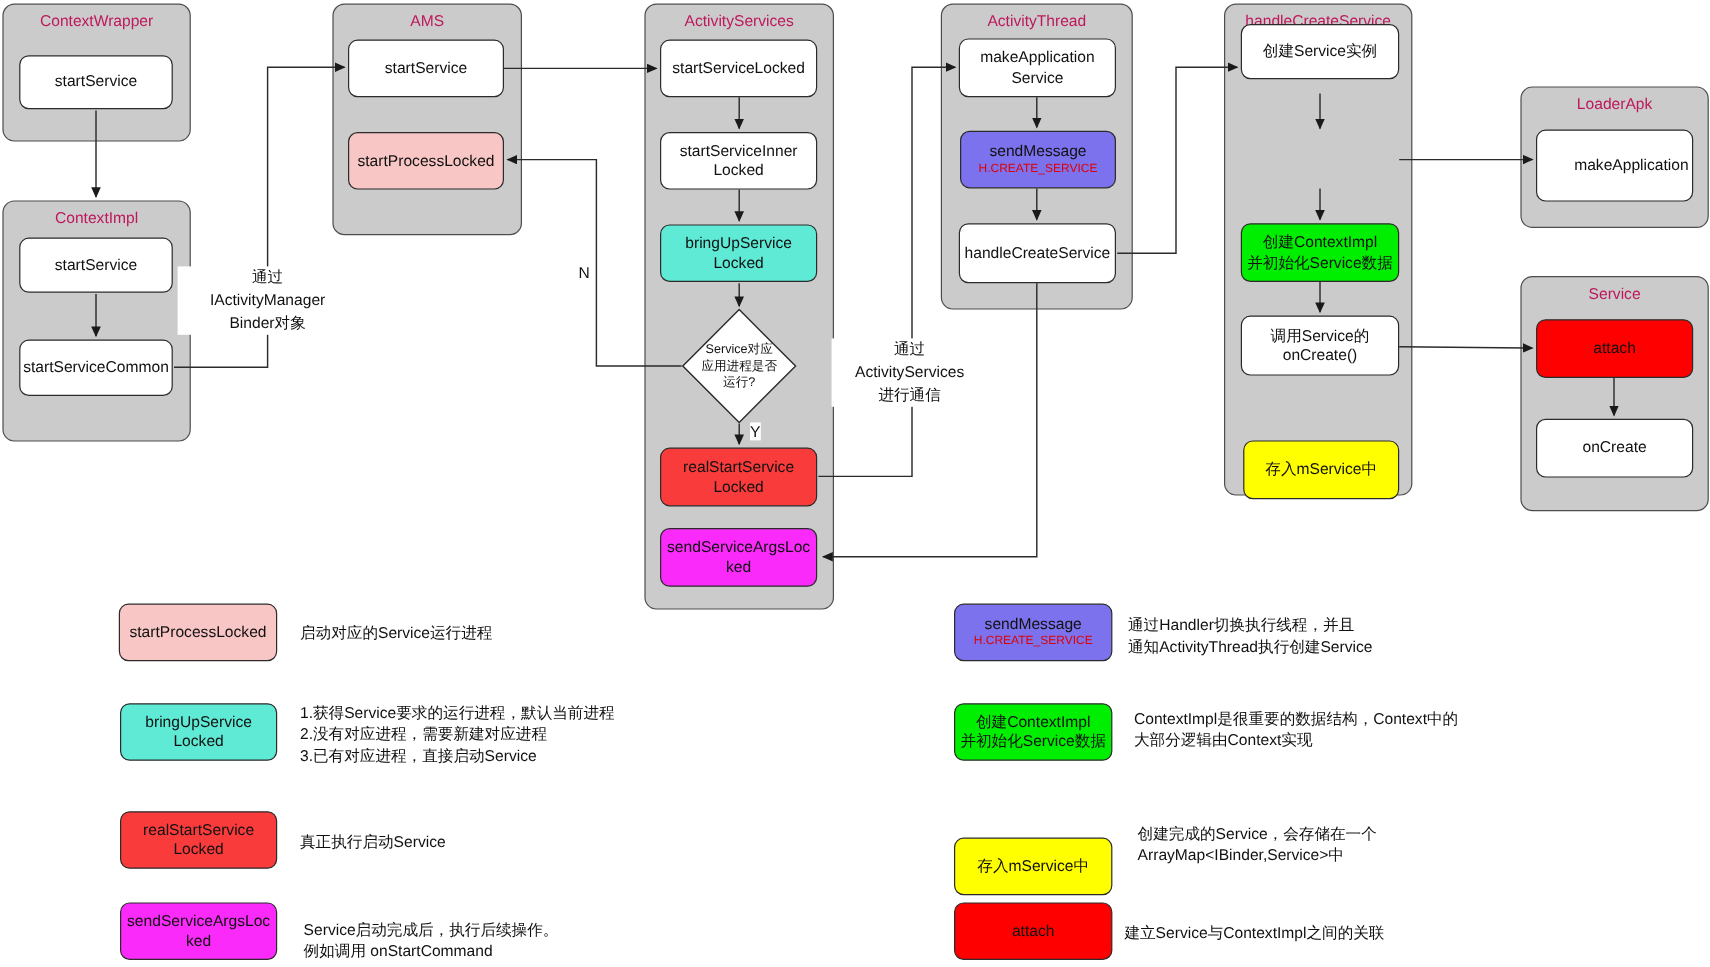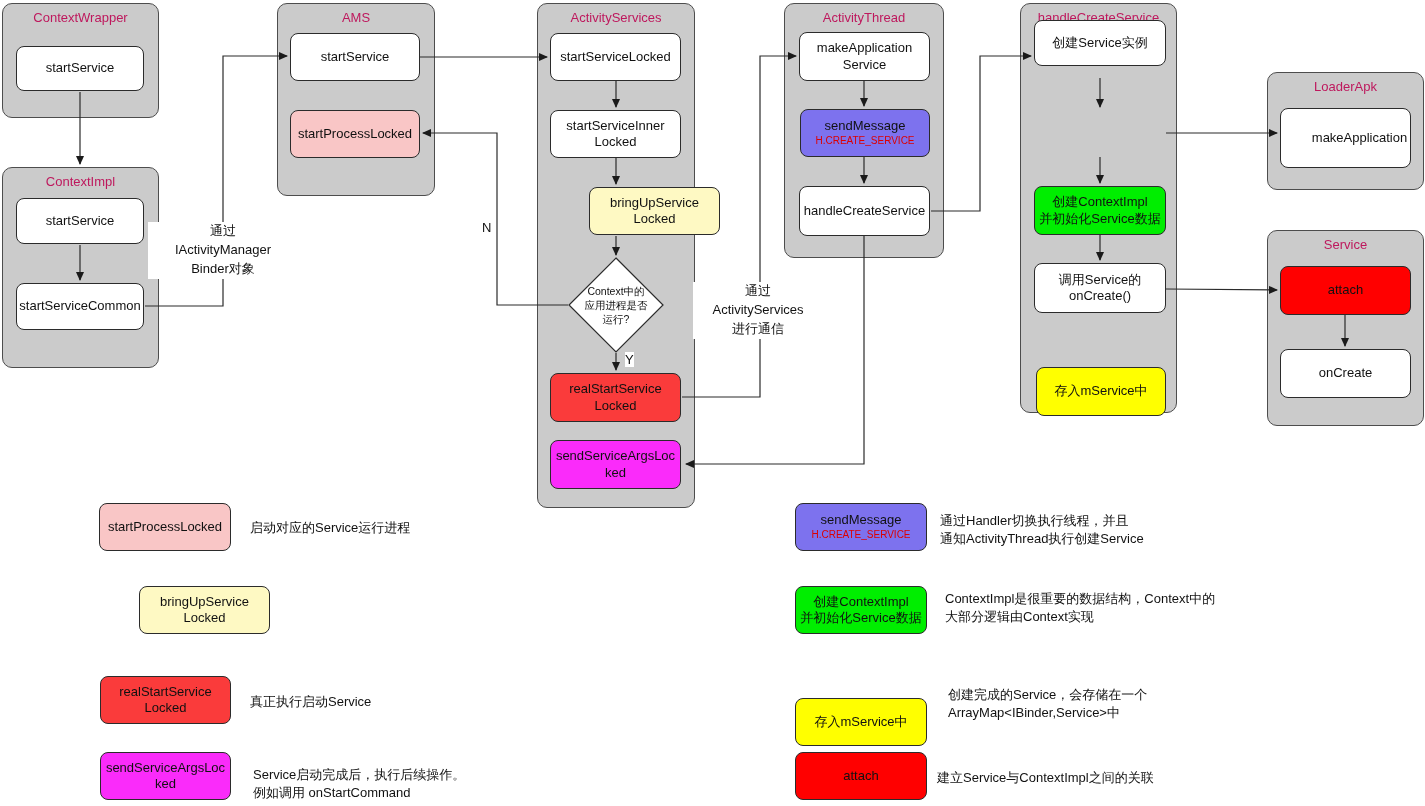--- a/index.html
+++ b/index.html
@@ -15,21 +15,21 @@
     position:absolute; top:6px; left:0; right:0; text-align:center;
     font-size:13px; color:#be185d;
   }
   .node {
     position:absolute; background:#ffffff; border:1px solid #2b2b2b; border-radius:8px;
     box-sizing:border-box; display:flex; flex-direction:column; align-items:center;
     justify-content:center; text-align:center; font-size:13px; line-height:1.25; color:#111;
   }
   .node span { white-space:nowrap; }
   .pink   { background:#f9c6c6; }
-  .cyan   { background:#fef9c3;margin-left:39px; }
+  .cyan   { background:#5eead4; }
   .redbox { background:#fa3b3b; }
   .purered{ background:#ff0000; }
   .magenta{ background:#fa2bfa; }
   .purple { background:#7d72ee; }
   .green  { background:#00ee00; }
   .yellow { background:#ffff00;margin-top:28px; }
   .sub    { font-size:10px; color:#dd0000; margin-top:1px; }
   .sub12  { font-size:12px; color:#e03030; margin-top:2px; }
   .overlay { position:absolute; left:0; top:0; pointer-events:none; }
   .elabel {
@@ -101,21 +101,21 @@
   <div class="node cyan" style="left:550px; top:187px; width:131px; height:48px;">
     <span>bringUpService</span>
     <span>Locked</span>
   </div>
 
   <div class="diamond-wrap">
     <svg width="96" height="96">
       <polygon points="48,1 95,48 48,95 1,48" fill="#ffffff" stroke="#2b2b2b" stroke-width="1.2"></polygon>
     </svg>
     <div class="diamond-text">
-      <span>Context中的</span>
+      <span>Service对应</span>
       <span>应用进程是否</span>
       <span>运行?</span>
     </div>
   </div>
 
   <div class="node redbox" style="left:550px; top:373px; width:131px; height:49px;">
     <span>realStartService</span>
     <span>Locked</span>
   </div>
   <div class="node magenta" style="left:550px; top:440px; width:131px; height:49px;">
@@ -207,20 +207,25 @@
     <span>startProcessLocked</span>
   </div>
   <div class="desc" style="left:250px; top:519px;">
     <div>启动对应的Service运行进程</div>
   </div>
 
   <div class="node cyan" style="left:100px; top:586px; width:131px; height:48px;">
     <span>bringUpService</span>
     <span>Locked</span>
   </div>
+  <div class="desc" style="left:250px; top:585px;">
+    <div>1.获得Service要求的运行进程，默认当前进程</div>
+    <div>2.没有对应进程，需要新建对应进程</div>
+    <div>3.已有对应进程，直接启动Service</div>
+  </div>
 
   <div class="node redbox" style="left:100px; top:676px; width:131px; height:48px;">
     <span>realStartService</span>
     <span>Locked</span>
   </div>
   <div class="desc" style="left:250px; top:693px;">
     <div>真正执行启动Service</div>
   </div>
 
   <div class="node magenta" style="left:100px; top:752px; width:131px; height:48px;">

